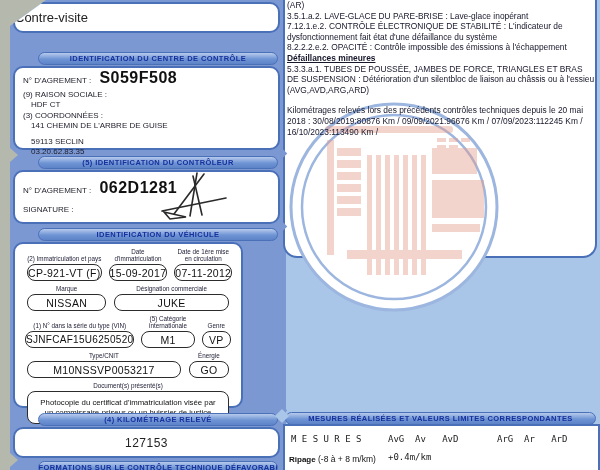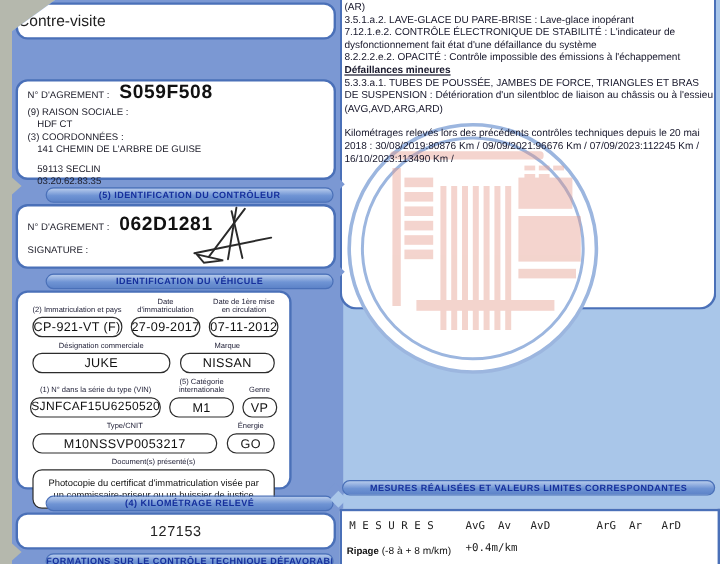--- a/index.html
+++ b/index.html
@@ -119,20 +119,21 @@
     <div class="mineures">Défaillances mineures</div>
     <div>5.3.3.a.1. TUBES DE POUSSÉE, JAMBES DE FORCE, TRIANGLES ET BRAS DE SUSPENSION : Détérioration d'un silentbloc de liaison au châssis ou à l'essieu (AVG,AVD,ARG,ARD)</div>
     <div class="km-par">Kilométrages relevés lors des précédents contrôles techniques depuis le 20 mai 2018 : 30/08/2019:80876 Km / 09/09/2021:96676 Km / 07/09/2023:112245 Km / 16/10/2023:113490 Km /</div>
   </div>
 
   <div class="hdr" style="left:28px;top:3px;width:240px;">NATURE DU PROCHAIN CONTRÔLE</div>
   <div class="box" style="left:3px;top:2px;width:267px;height:31px;display:flex;align-items:center;">
     <span style="font-size:13px;color:#222;">Contre-visite</span>
   </div>
 
+  <div class="hdr" style="left:28px;top:52px;width:240px;">IDENTIFICATION DU CENTRE DE CONTRÔLE</div>
   <div class="box" style="left:3px;top:66px;width:267px;height:84px;">
     <div class="centre-body">
       <div style="margin-bottom:3px;">
         <span class="small-lab">N° D'AGREMENT :</span>
         <span class="agr-val">S059F508</span>
       </div>
       <div>(9) RAISON SOCIALE :</div>
       <div style="padding-left:8px;">HDF CT</div>
       <div>(3) COORDONNÉES :</div>
       <div style="padding-left:8px;">141 CHEMIN DE L'ARBRE DE GUISE</div>
@@ -167,36 +168,36 @@
   <div class="hdr" style="left:28px;top:228px;width:240px;">IDENTIFICATION DU VÉHICULE</div>
   <div class="box" style="left:3px;top:242px;width:230px;height:166px;">
 
     <div class="vrow" style="margin-top:4px;gap:7px;">
       <div class="vf" style="width:92px;">
         <div class="vlab">(2) Immatriculation et pays</div>
         <div class="vbox">CP-921-VT (F)</div>
       </div>
       <div class="vf" style="width:70px;">
         <div class="vlab">Date d'immatriculation</div>
-        <div class="vbox">27-09-2017</div>
+        <div class="vbox">15-09-2017</div>
       </div>
       <div class="vf" style="width:74px;">
         <div class="vlab">Date de 1ère mise en circulation</div>
         <div class="vbox">07-11-2012</div>
       </div>
     </div>
 
     <div class="vrow" style="margin-top:4px;gap:8px;">
+      <div class="vf" style="width:96px;">
+        <div class="vlab">Marque</div>
+        <div class="vbox">NISSAN</div>
+      </div>
       <div class="vf" style="width:139px;">
         <div class="vlab">Désignation commerciale</div>
         <div class="vbox">JUKE</div>
-      </div>
-      <div class="vf" style="width:96px;">
-        <div class="vlab">Marque</div>
-        <div class="vbox">NISSAN</div>
       </div>
     </div>
 
     <div class="vrow" style="margin-top:4px;gap:7px;margin-left:10px;margin-right:10px;">
       <div class="vf" style="width:116px;">
         <div class="vlab">(1) N° dans la série du type (VIN)</div>
         <div class="vbox" style="font-size:10px;">SJNFCAF15U6250520</div>
       </div>
       <div class="vf" style="width:76px;">
         <div class="vlab">(5) Catégorie internationale</div>
@@ -229,21 +230,21 @@
   <div class="diamond" style="left:264px;top:405px;"></div>
 
   <div class="hdr" style="left:28px;top:413px;width:240px;">(4) KILOMÉTRAGE RELEVÉ</div>
   <div class="box" style="left:3px;top:427px;width:267px;height:31px;display:flex;align-items:center;justify-content:center;">
     <span style="font-size:12px;color:#222;letter-spacing:.5px;">127153</span>
   </div>
   <div class="notch" style="top:453px;"></div>
 
   <div class="hdr" style="left:28px;top:461px;width:240px;">INFORMATIONS SUR LE CONTRÔLE TECHNIQUE DÉFAVORABLE</div>
 
-  <div class="hdr" style="left:275px;top:400px;width:311px;z-index:3;">MESURES RÉALISÉES ET VALEURS LIMITES CORRESPONDANTES</div>
+  <div class="hdr" style="left:275px;top:412px;width:311px;z-index:3;">MESURES RÉALISÉES ET VALEURS LIMITES CORRESPONDANTES</div>
   <div class="mes-hdr-diamond"></div>
   <div class="mes-body">
     <div class="mes-row1 mono">M E S U R E S</div>
     <div class="mes-cols-av mono">AvG  Av   AvD</div>
     <div class="mes-cols-ar mono">ArG  Ar   ArD</div>
     <div class="ripage">
       <b>Ripage</b><span> (-8 à + 8 m/km)</span>
     </div>
     <div class="ripage-val mono">+0.4m/km</div>
   </div>

